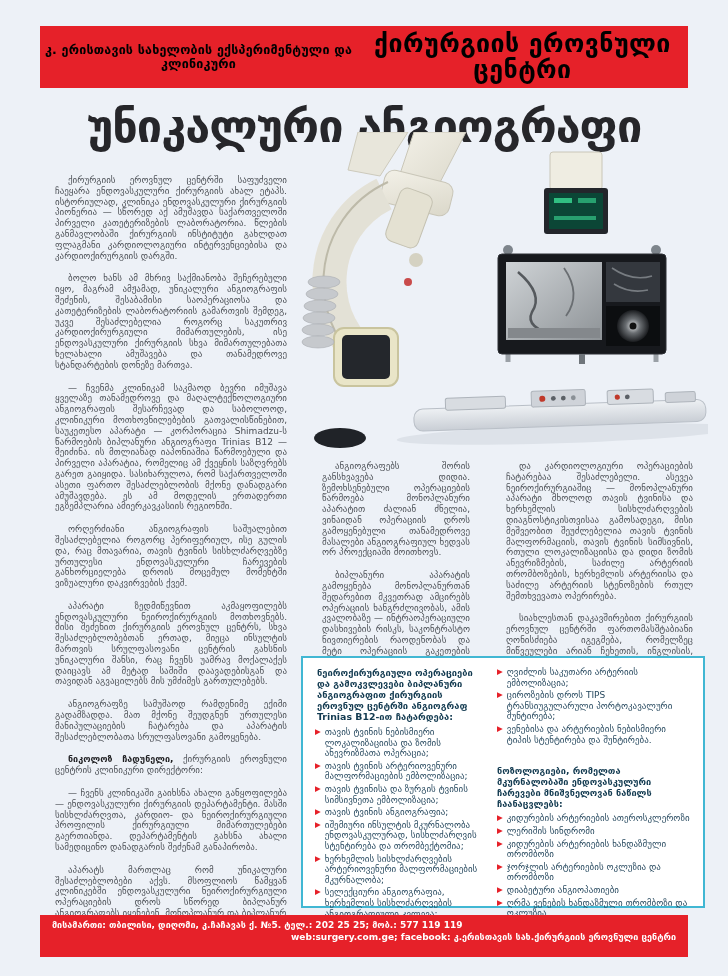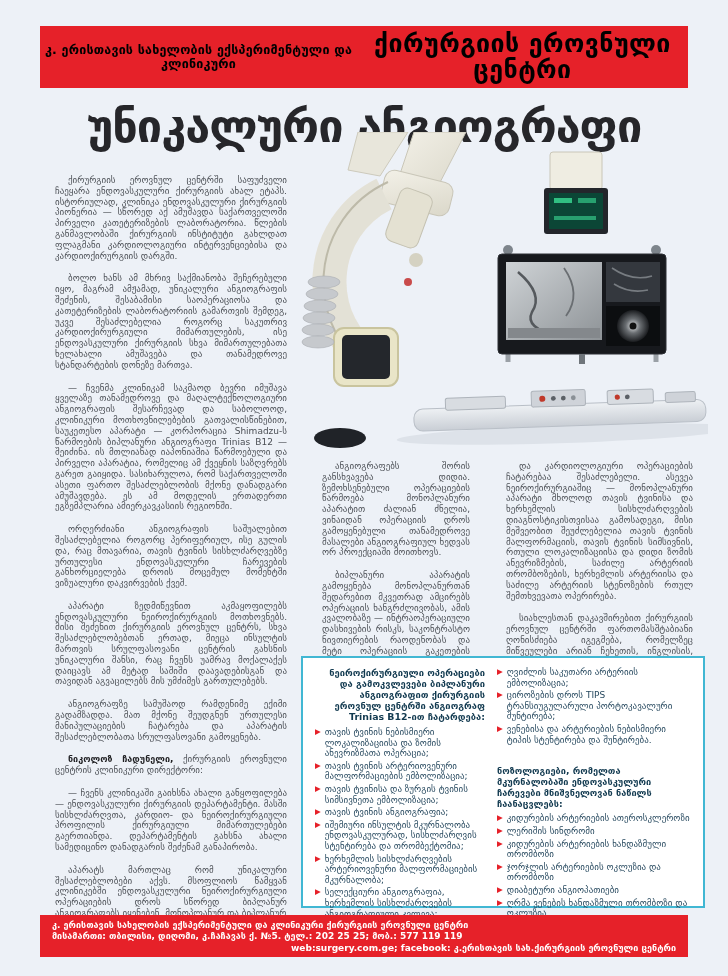--- a/index.html
+++ b/index.html
@@ -35,21 +35,21 @@
   .col-mid .para + .para,.col-right .para + .para{margin-top:6px;}
   
   .infobox{
     position:absolute;left:301px;top:656px;width:404px;height:252px;
     background:#ffffff;border:2px solid #41b7d3;box-sizing:border-box;
     color:#27495f;
   }
   .box-col{position:absolute;top:9px;font-size:9px;line-height:10.6px;}
   .box-col-left{left:12px;width:172px;}
   .box-col-right{left:194px;width:196px;}
-  .box-header{font-weight:bold;text-align:right;color:#123a50;font-size:9.4px;line-height:11px;margin:0 2px 5px;}
+  .box-header{font-weight:bold;text-align:left;color:#123a50;font-size:9.4px;line-height:11px;margin:0 2px 5px;}
   .box-subheader{font-weight:bold;color:#123a50;font-size:9.2px;line-height:10.8px;margin:21px 0 4px;}
   .bullet{display:flex;margin:0 0 2px;text-align:left;}
   .bullet .arr{color:#e62129;font-size:7.5px;line-height:10.6px;margin-right:4px;flex:0 0 auto;}
   
   .footer{
     position:absolute;left:40px;top:915px;width:648px;height:42px;
     color:#fff;box-sizing:border-box;padding:5px 12px 0;
   }
   .footer-line{font-size:9px;font-weight:bold;line-height:11px;white-space:nowrap;}
   .footer-line.right{text-align:right;margin-top:1px;}
@@ -259,18 +259,17 @@
           </div>
           <div class="bullet">
             <span class="arr">▶</span>
             <span>ღრმა ვენების ხანდაზმული თრომბოზი და ოკლუზია</span>
           </div>
         </div>
     </div>
   </div>
 
   <div class="footer redfill">
-    <div class="footer-line">კ. ერისთავის სახელობის ექსპერიმენტული და კლინიკური ქირურგიის ეროვნული ცენტრი</div>
     <div class="footer-line">მისამართი: თბილისი, დიღომი, კ.ჩაჩავას ქ. №5. ტელ.: 202 25 25; მობ.: 577 119 119</div>
     <div class="footer-line right">web:surgery.com.ge; facebook: კ.ერისთავის სახ.ქირურგიის ეროვნული ცენტრი</div>
   </div>
 
 </div>
 
 </body></html>

